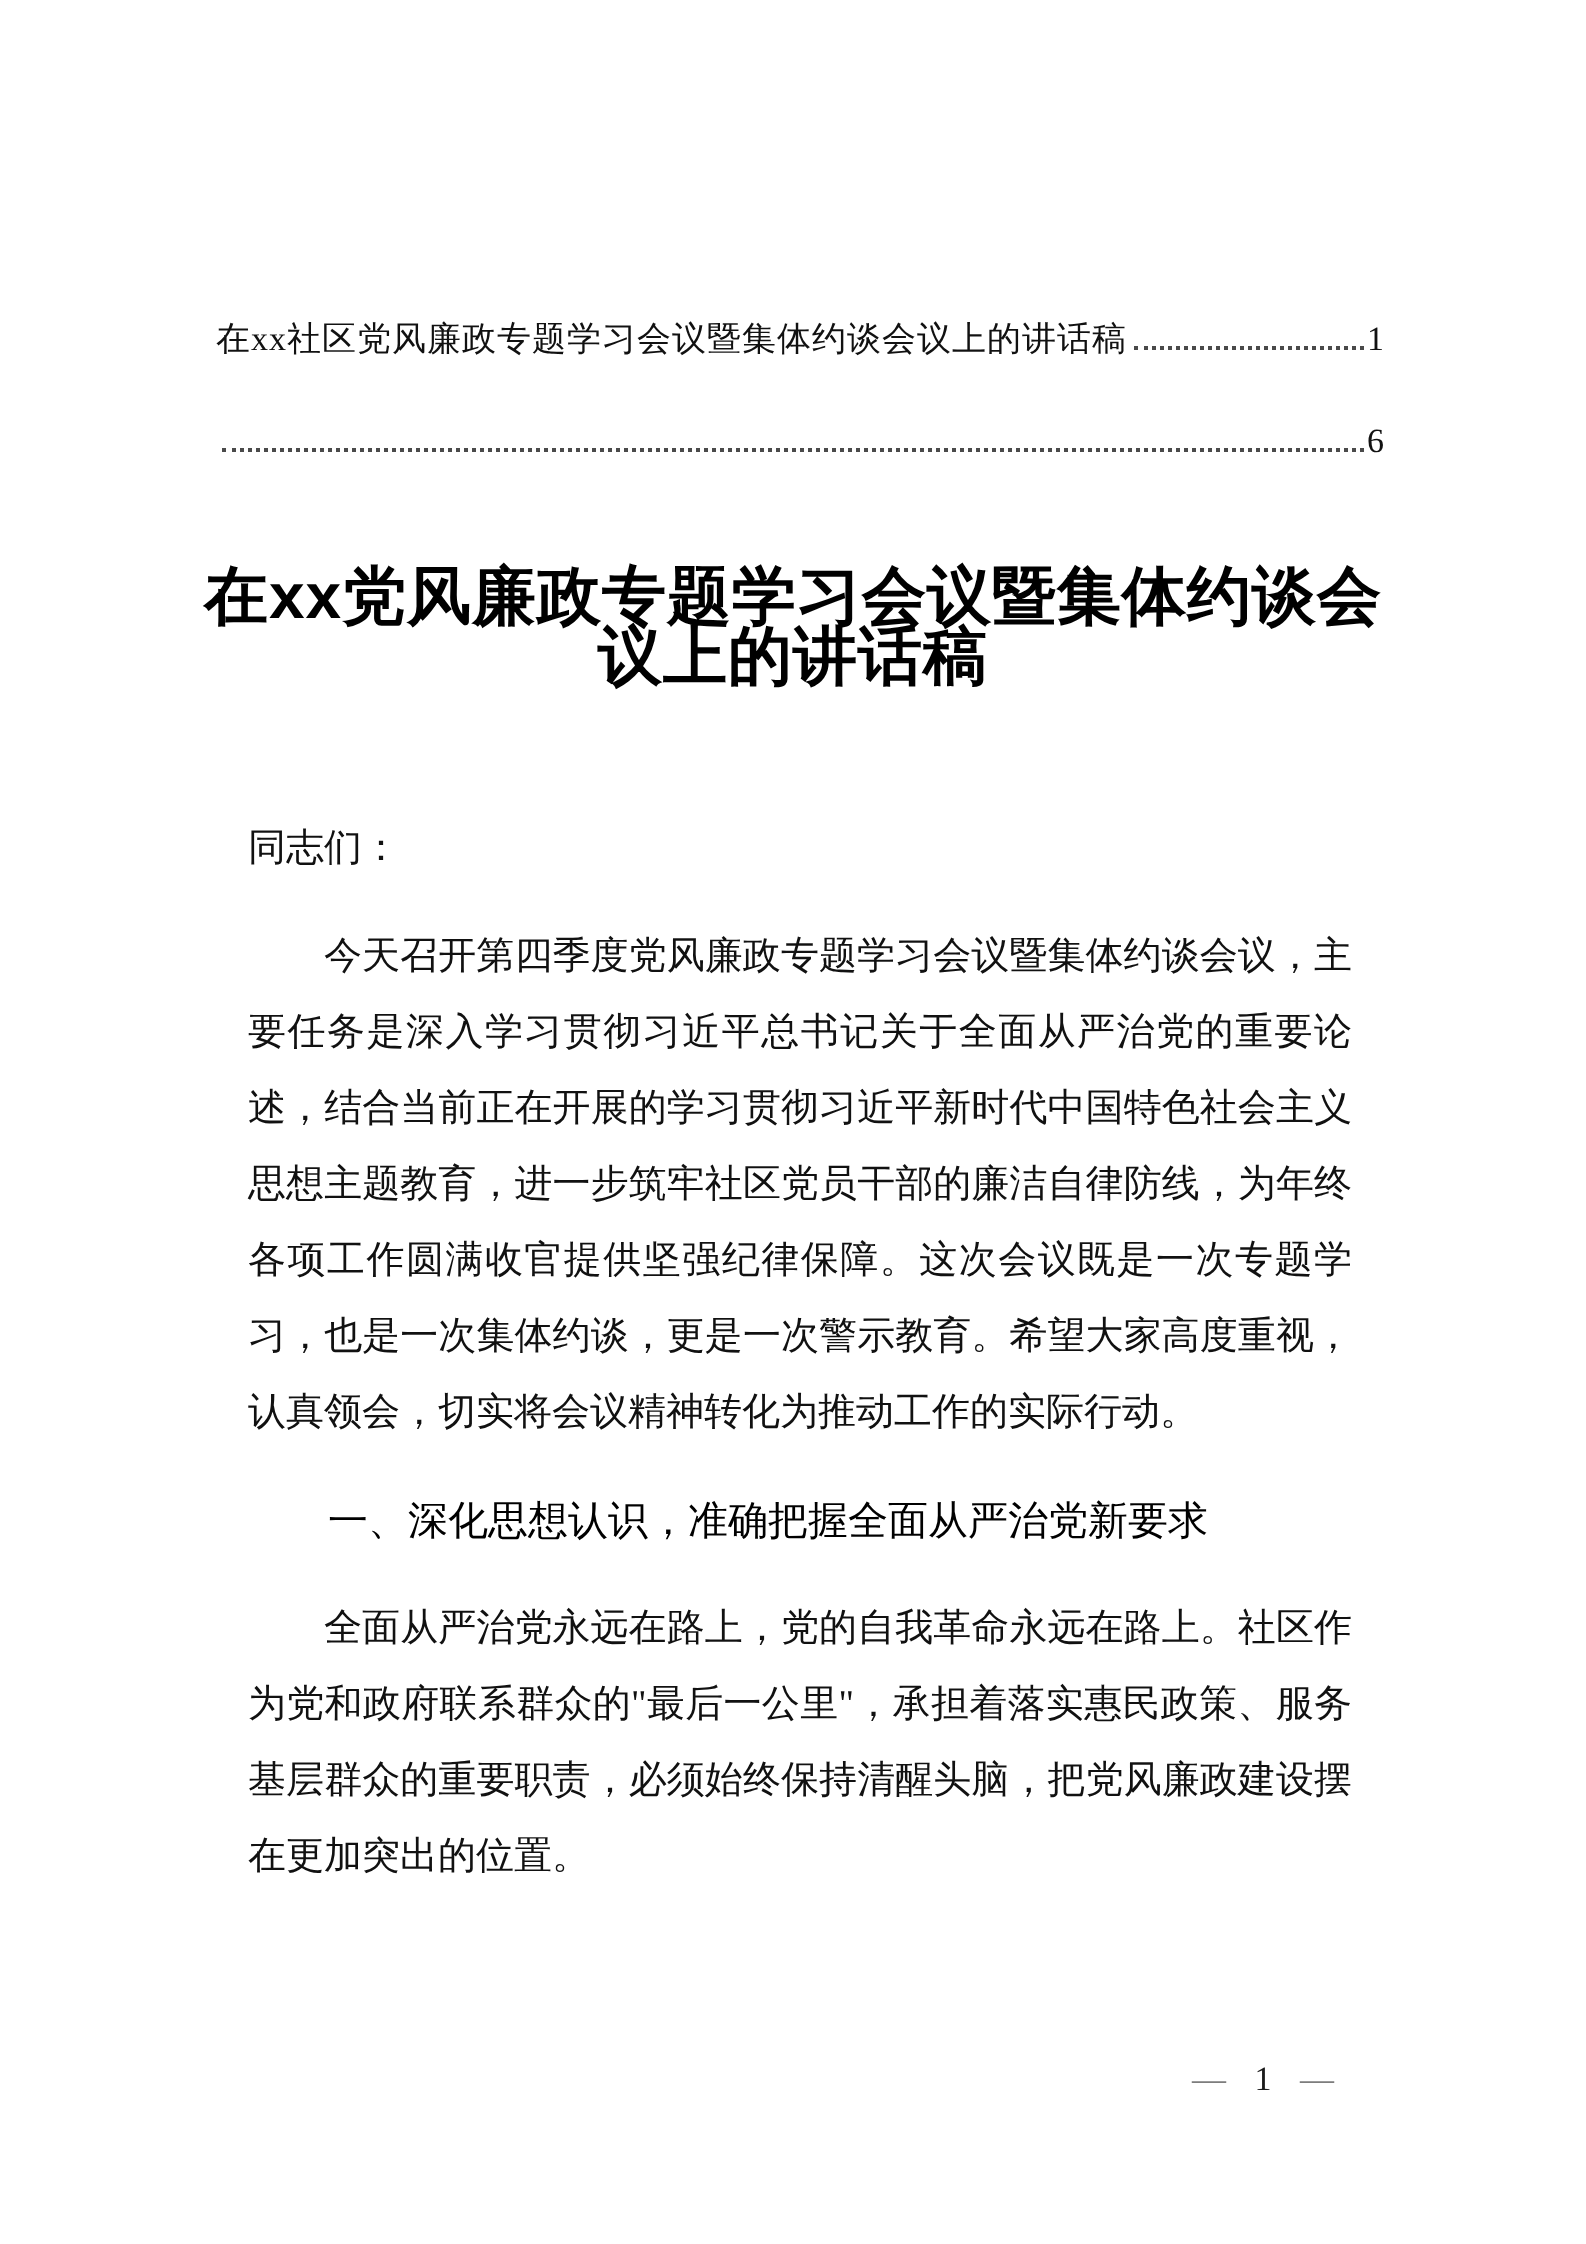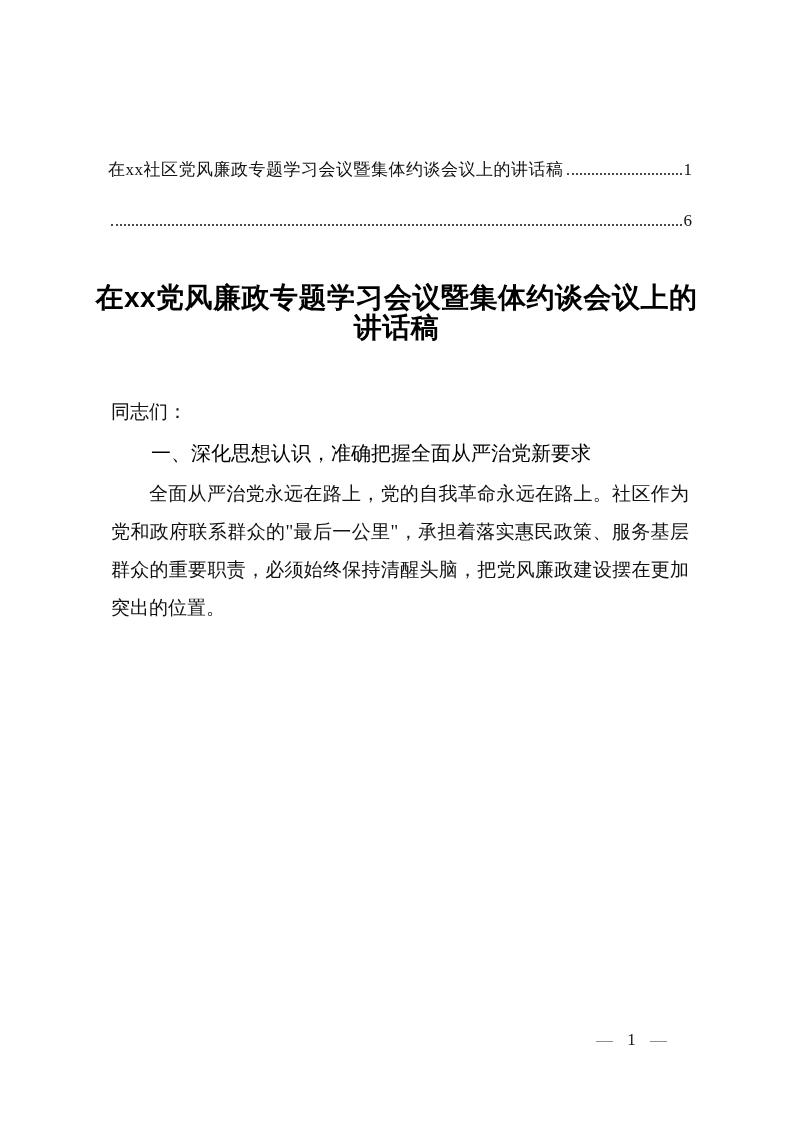--- a/index.html
+++ b/index.html
@@ -38,36 +38,36 @@
 
   
   .doc-title {
     position: absolute;
     left: 90px; top: 283px;
     width: 613px;
     margin: 0;
     text-align: center;
     font-family: "Liberation Sans", "DejaVu Sans", sans-serif;
     font-weight: 700;
-    font-size: 28px;
+    font-size: 32px;
     line-height: 30px;
     color: #000000;
     letter-spacing: 0.5px;
   }
 
   
   .doc-body {
     position: absolute;
     left: 108px; top: 390px;
     width: 584px;
     font-size: 19px;
     line-height: 38px;
     text-align: justify;
   }
-  .doc-body p { margin: 3px; }
+  .doc-body p { margin: 16px; }
   .salutation { text-indent: 0; }
   .para { text-indent: 2em; }
   .heading {
     font-family: "Liberation Sans", "DejaVu Sans", sans-serif;
     font-weight: 400;
     font-size: 20px;
     color: #000000;
     text-indent: 2em;
   }
 
@@ -96,20 +96,21 @@
     <div class="toc-entry">
       <span class="toc-dots"></span>
       <span class="toc-page">6</span>
     </div>
   </nav>
 
   <h1 class="doc-title">在xx党风廉政专题学习会议暨集体约谈会议上的讲话稿</h1>
 
   <div class="doc-body">
     <p class="salutation">同志们：</p>
+    <p class="para">今天召开第四季度党风廉政专题学习会议暨集体约谈会议，主要任务是深入学习贯彻习近平总书记关于全面从严治党的重要论述，结合当前正在开展的学习贯彻习近平新时代中国特色社会主义思想主题教育，进一步筑牢社区党员干部的廉洁自律防线，为年终各项工作圆满收官提供坚强纪律保障。这次会议既是一次专题学习，也是一次集体约谈，更是一次警示教育。希望大家高度重视，认真领会，切实将会议精神转化为推动工作的实际行动。</p>
     <p class="heading">一、深化思想认识，准确把握全面从严治党新要求</p>
     <p class="para">全面从严治党永远在路上，党的自我革命永远在路上。社区作为党和政府联系群众的"最后一公里"，承担着落实惠民政策、服务基层群众的重要职责，必须始终保持清醒头脑，把党风廉政建设摆在更加突出的位置。</p>
   </div>
 
   <div class="page-number">
     <span class="dash">—</span>
     <span class="num">1</span>
     <span class="dash">—</span>
   </div>
 

